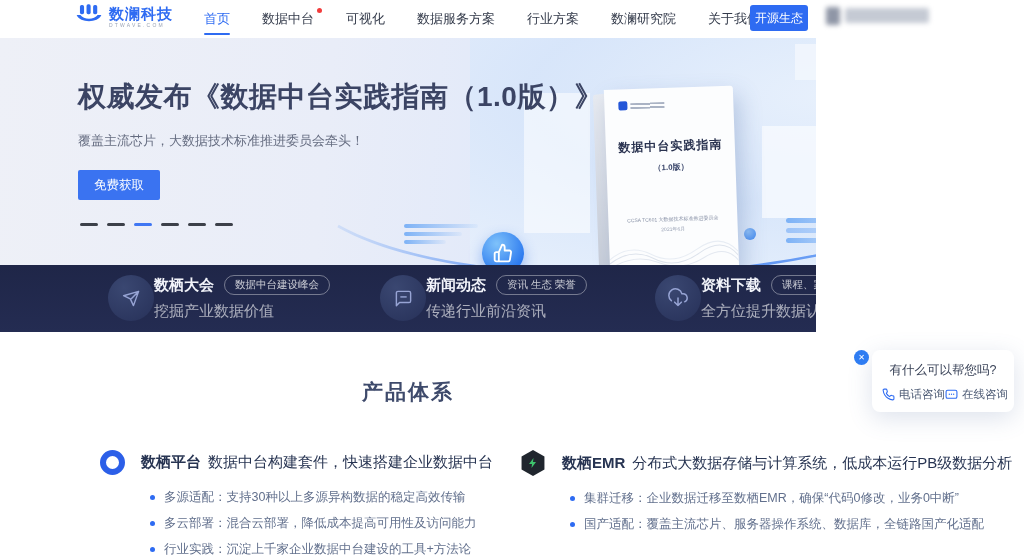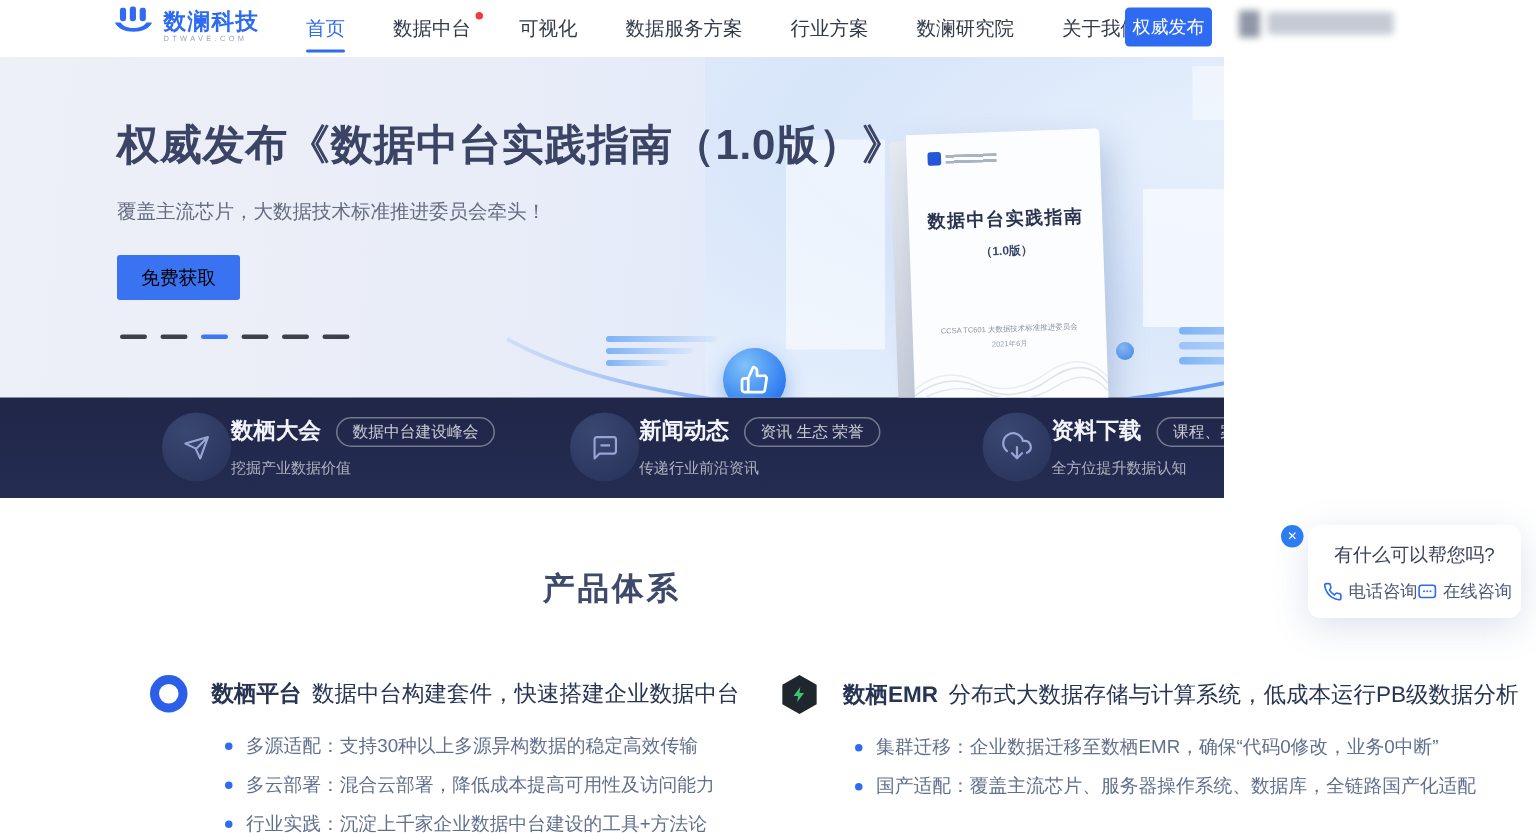--- a/index.html
+++ b/index.html
@@ -55,34 +55,34 @@
   .book-date { position:absolute; top:138px; width:100%; text-align:center; font-size:5px; color:#9aa3b6; }
   .book-waves { position:absolute; bottom:0; left:0; }
 
   .thumb-badge { left:482px; top:194px; width:42px; height:42px; border-radius:50%; z-index:7;
     background:radial-gradient(circle at 35% 28%,#7fc2fa,#2e7bef 72%); box-shadow:0 6px 14px rgba(46,110,230,.45);
     display:flex; align-items:center; justify-content:center; }
 
   .hero-content { position:absolute; left:78px; top:40px; z-index:8; }
   .hero-title { font-size:28px; font-weight:600; color:#3b4464; white-space:nowrap; letter-spacing:.5px; }
   .hero-sub { margin-top:16px; font-size:13px; color:#656c80; }
-  .hero-cta { margin-top:20px; width:82px; height:30px; border:none; border-radius:2px; background:#3a73f1; color:#000000; font-size:12.5px; cursor:pointer; font-family:inherit; }
+  .hero-cta { margin-top:20px; width:82px; height:30px; border:none; border-radius:2px; background:#3a73f1; color:#ffffff; font-size:12.5px; cursor:pointer; font-family:inherit; }
   .carousel { position:absolute; left:80px; top:185px; display:flex; gap:9px; z-index:8; }
   .dash { width:18px; height:3px; border-radius:1.5px; background:#3c4049; cursor:pointer; }
   .dash.active { background:#3f76f3; }
 
   
   .feature-bar { position:relative; height:67px; background:linear-gradient(180deg,#1f2648,#242c52); }
   .feature { position:absolute; top:10px; display:flex; align-items:center; cursor:pointer; }
   .f1{left:108px;} .f2{left:380px;} .f3{left:655px;}
   .f-circle { width:46px; height:46px; border-radius:50%; background:radial-gradient(circle at 35% 28%,#3a4771,#273159); display:flex; align-items:center; justify-content:center; flex:none; }
   .f-row1 { display:flex; align-items:center; gap:10px; }
   .f-title { font-size:15px; font-weight:700; color:#f2f4fa; white-space:nowrap; }
   .f-pill { font-size:10.5px; color:rgba(255,255,255,.75); border:1px solid rgba(255,255,255,.38); border-radius:999px; padding:2px 10px; white-space:nowrap; }
-  .f-desc { margin-top:7px; font-size:10px; color:rgba(255,255,255,.62); white-space:nowrap; }
+  .f-desc { margin-top:7px; font-size:15px; color:rgba(255,255,255,.62); white-space:nowrap; }
 
   
   .products-section { position:relative; background:#fff; height:223px; }
   .section-heading { padding-top:46px; text-align:center; font-size:21px; font-weight:600; color:#3e4a6b; letter-spacing:2px; }
   .products-row { position:absolute; top:118px; left:0; width:1024px; }
   .product { position:absolute; top:0; }
   .p1{left:100px; width:400px;} .p2{left:520px; width:440px;}
   .product-head { display:flex; align-items:center; gap:16px; cursor:pointer; }
   .ring-icon { width:25px; height:25px; border-radius:50%; border:6px solid #2c5fe8; flex:none; }
   .hex-icon { width:26px; height:26px; background:#20262e; flex:none; display:flex; align-items:center; justify-content:center;
@@ -127,21 +127,21 @@
     </div>
     <nav class="nav-menu">
       <div class="nav-item active">首页</div>
       <div class="nav-item"><span>数据中台</span><span class="red-dot"></span></div>
       <div class="nav-item">可视化</div>
       <div class="nav-item">数据服务方案</div>
       <div class="nav-item">行业方案</div>
       <div class="nav-item">数澜研究院</div>
       <div class="nav-item">关于我们</div>
     </nav>
-    <button class="nav-cta">权威发布</button>
+    <button class="nav-cta">开源生态</button>
     <div class="blur-phone">
       <span class="blur-a"></span>
         <span class="blur-b"></span>
     </div>
   </header>
 
   <section class="hero">
     <div class="deco wash"></div>
     <div class="deco slab1"></div>
     <div class="deco slab2"></div>

